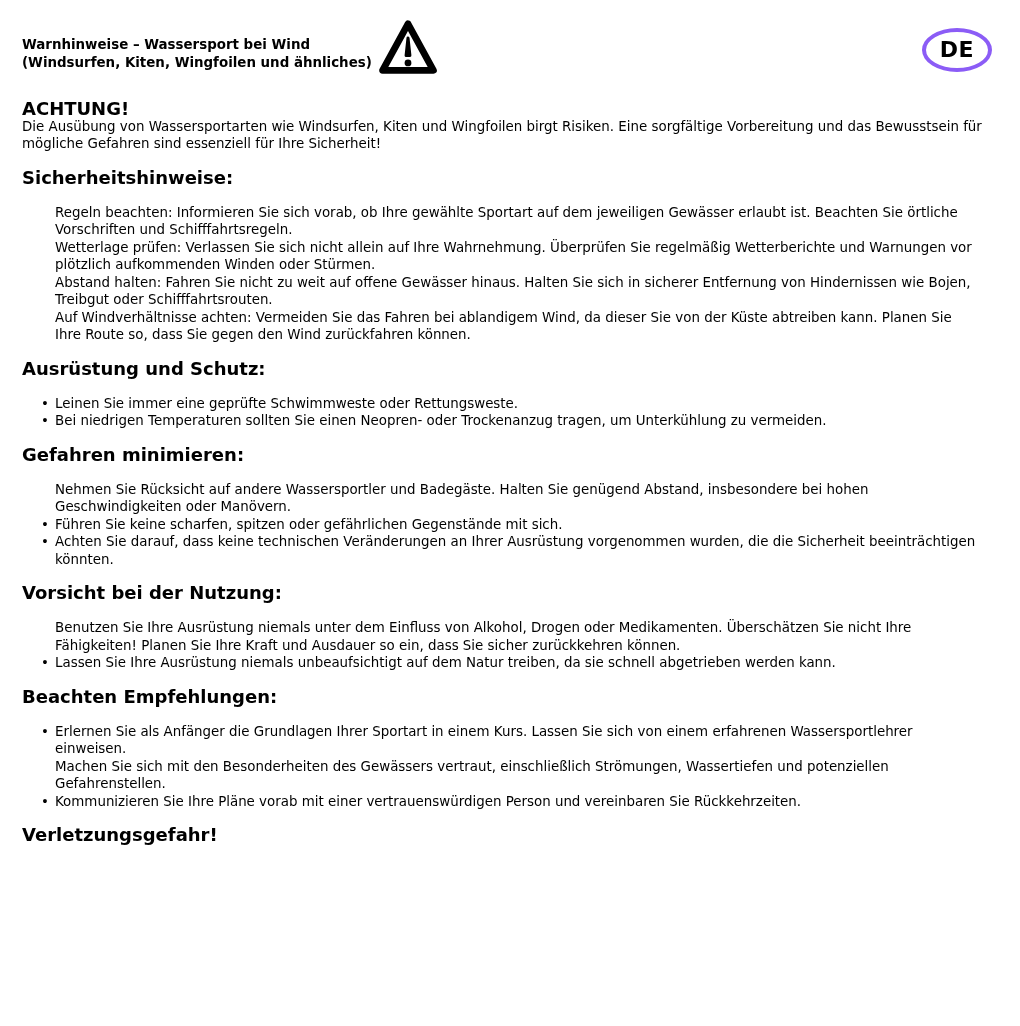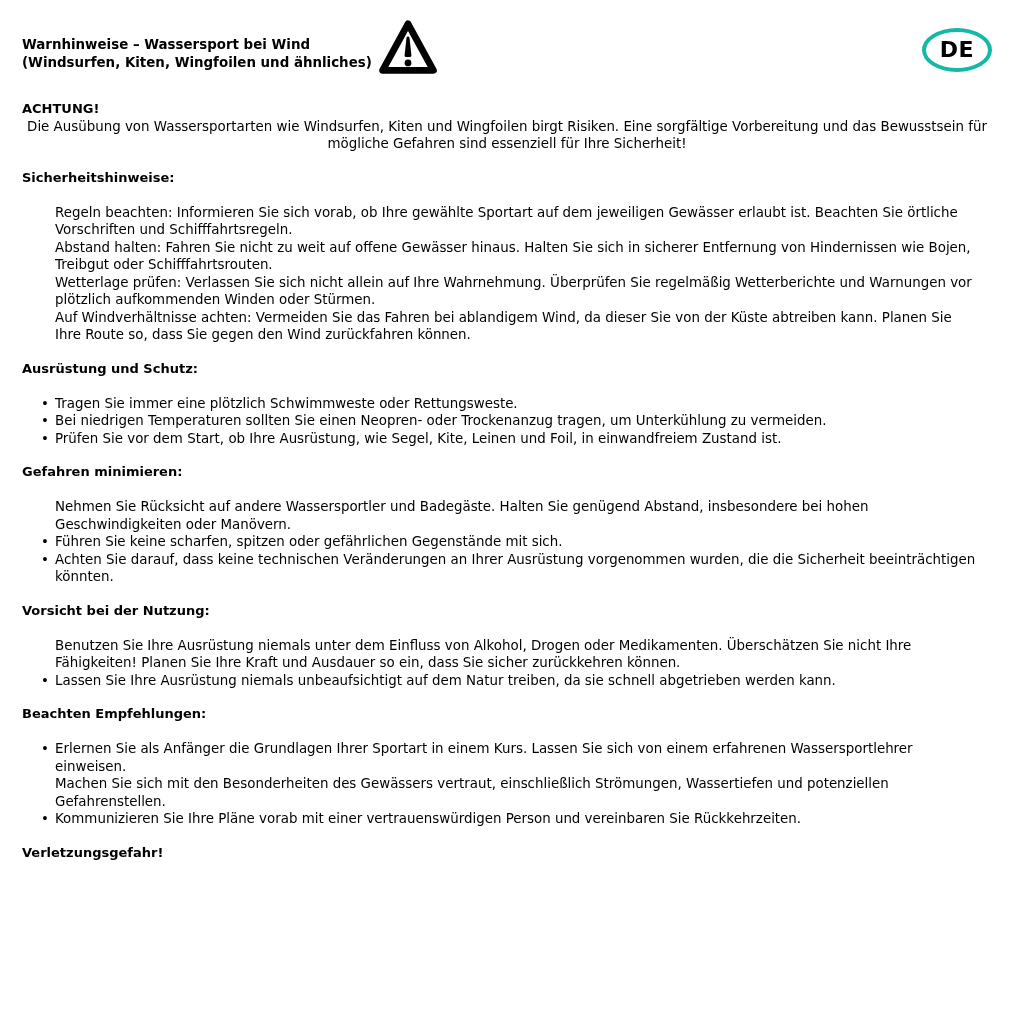--- a/index.html
+++ b/index.html
@@ -40,46 +40,45 @@
     height: 62px;
     margin-left: 5px;
     margin-top: -19px;
     flex: 0 0 auto;
   }
   .de-badge {
     margin-left: auto;
     margin-top: -8px;
     width: 62px;
     height: 36px;
-    border: 4px solid #14b8a6;
+    border: 4px solid #8b5cf6;
     border-radius: 50%;
     display: flex;
     align-items: center;
     justify-content: center;
     font-weight: bold;
     font-size: 22px;
     letter-spacing: 0.5px;
     flex: 0 0 auto;
   }
   
   h2 {
-    font-size: 13px;
+    font-size: 18px;
     font-weight: bold;
     line-height: 17.5px;
     margin: 16px 0 17.5px 0;
   }
   h2.tight {
     margin-bottom: 0;
   }
   section.first h2 {
     margin-top: 21px;
   }
   p {
     margin: 0;
-    text-align: center;
   }
   ul.item-list {
     list-style: none;
     margin: 16px;
     padding: 0;
   }
   ul.item-list li {
     position: relative;
     padding-left: 17px;
   }
@@ -112,32 +111,31 @@
 
   <section class="first">
     <h2 class="tight">ACHTUNG!</h2>
     <p>Die Ausübung von Wassersportarten wie Windsurfen, Kiten und Wingfoilen birgt Risiken. Eine sorgfältige Vorbereitung und das Bewusstsein für mögliche Gefahren sind essenziell für Ihre Sicherheit!</p>
   </section>
 
   <section>
     <h2>Sicherheitshinweise:</h2>
     <ul class="item-list">
       <li class="plain">Regeln beachten: Informieren Sie sich vorab, ob Ihre gewählte Sportart auf dem jeweiligen Gewässer erlaubt ist. Beachten Sie örtliche Vorschriften und Schifffahrtsregeln.</li>
+      <li class="plain">Wetterlage prüfen: Verlassen Sie sich nicht allein auf Ihre Wahrnehmung. Überprüfen Sie regelmäßig Wetterberichte und Warnungen vor plötzlich aufkommenden Winden oder Stürmen.</li>
       <li class="plain">Abstand halten: Fahren Sie nicht zu weit auf offene Gewässer hinaus. Halten Sie sich in sicherer Entfernung von Hindernissen wie Bojen, Treibgut oder Schifffahrtsrouten.</li>
-      <li class="plain">Wetterlage prüfen: Verlassen Sie sich nicht allein auf Ihre Wahrnehmung. Überprüfen Sie regelmäßig Wetterberichte und Warnungen vor plötzlich aufkommenden Winden oder Stürmen.</li>
       <li class="plain">Auf Windverhältnisse achten: Vermeiden Sie das Fahren bei ablandigem Wind, da dieser Sie von der Küste abtreiben kann. Planen Sie Ihre Route so, dass Sie gegen den Wind zurückfahren können.</li>
     </ul>
   </section>
 
   <section>
     <h2>Ausrüstung und Schutz:</h2>
     <ul class="item-list">
-      <li class="bullet">Tragen Sie immer eine plötzlich Schwimmweste oder Rettungsweste.</li>
+      <li class="bullet">Leinen Sie immer eine geprüfte Schwimmweste oder Rettungsweste.</li>
       <li class="bullet">Bei niedrigen Temperaturen sollten Sie einen Neopren- oder Trockenanzug tragen, um Unterkühlung zu vermeiden.</li>
-      <li class="bullet">Prüfen Sie vor dem Start, ob Ihre Ausrüstung, wie Segel, Kite, Leinen und Foil, in einwandfreiem Zustand ist.</li>
     </ul>
   </section>
 
   <section>
     <h2>Gefahren minimieren:</h2>
     <ul class="item-list">
       <li class="plain">Nehmen Sie Rücksicht auf andere Wassersportler und Badegäste. Halten Sie genügend Abstand, insbesondere bei hohen Geschwindigkeiten oder Manövern.</li>
       <li class="bullet">Führen Sie keine scharfen, spitzen oder gefährlichen Gegenstände mit sich.</li>
       <li class="bullet">Achten Sie darauf, dass keine technischen Veränderungen an Ihrer Ausrüstung vorgenommen wurden, die die Sicherheit beeinträchtigen könnten.</li>
     </ul>

